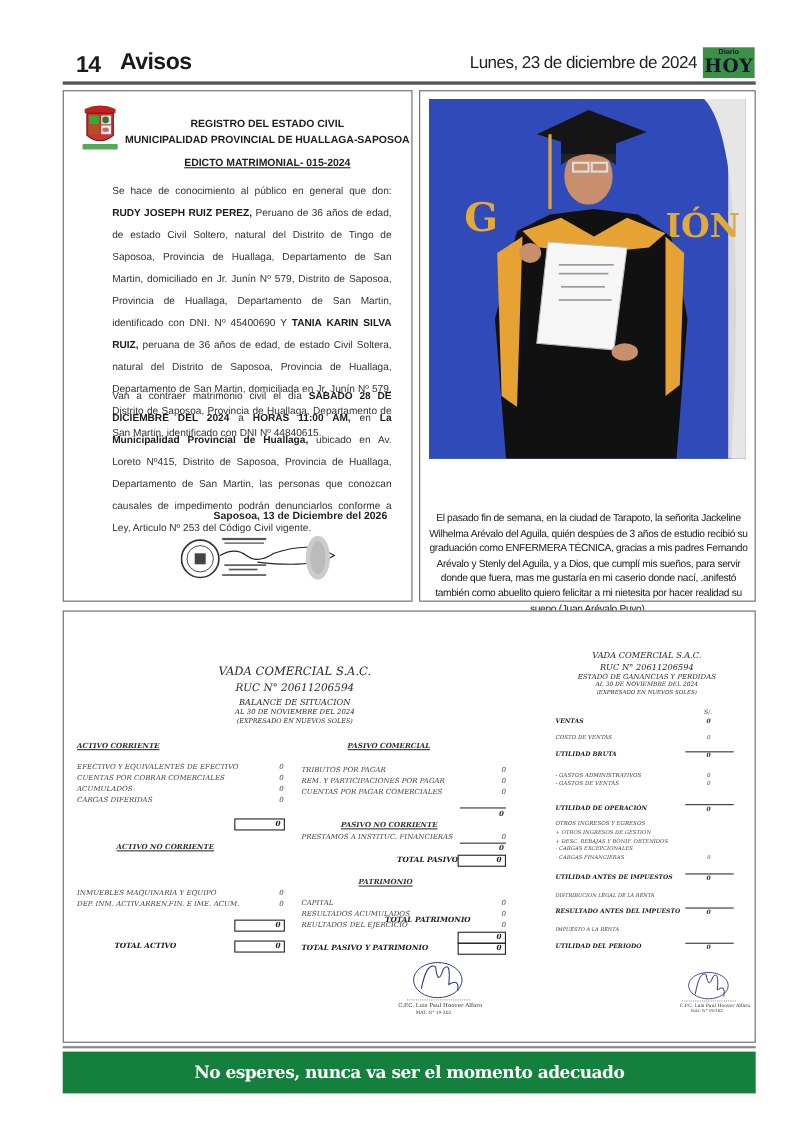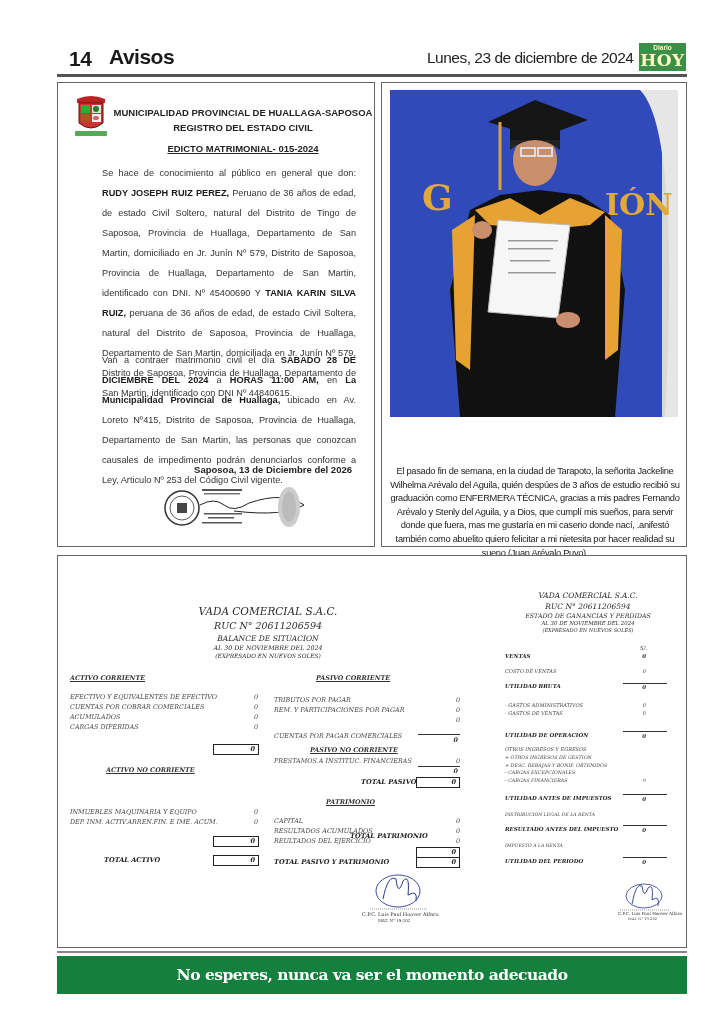--- a/index.html
+++ b/index.html
@@ -4,21 +4,21 @@
 <style>
   * { box-sizing: border-box; margin: 0; padding: 0; }
   html, body { width: 723px; height: 1024px; background: #ffffff; overflow: hidden; }
   body { position: relative; font-family: "Liberation Sans", sans-serif; color: #1a1a1a; }
 
   
   .hdr { position: absolute; left: 57px; top: 44px; width: 630px; height: 30px; }
   .hdr .pnum { position: absolute; left: 12px; top: 3px; font-size: 21px; font-weight: bold; font-family: "Liberation Sans", sans-serif; letter-spacing: -0.5px; }
   .hdr .sect { position: absolute; left: 52px; top: 1px; font-size: 21px; font-weight: bold; letter-spacing: -0.5px; }
   .hdr .date { position: absolute; left: 370px; top: 5px; font-size: 15.5px; color: #222; letter-spacing: -0.5px; }
-  .hdr .logo { position: absolute; left: 582px; top: -1px; width: 47px; height: 28px; background: #3b8f47; color: #fef9c3; text-align: center; }
+  .hdr .logo { position: absolute; left: 582px; top: -1px; width: 47px; height: 28px; background: #3b8f47; color: #0f172a; text-align: center; }
   .hdr .logo .l1 { font-size: 6.5px; font-weight: bold; line-height: 8px; display: block; padding-top: 1px; }
   .hdr .logo .l2 { font-size: 17px; font-weight: bold; font-family: "DejaVu Serif", serif; line-height: 17px; display: block; letter-spacing: 0.5px; }
   .hdr-rule { position: absolute; left: 57px; top: 74px; width: 630px; height: 3px; background: #555; }
 
   
   .edict { position: absolute; left: 57px; top: 82px; width: 318px; height: 465px; border: 1px solid #666; background: #fff; }
   .crest { position: absolute; left: 15px; top: 10px; width: 36px; height: 48px; }
   .edict .inst { position: absolute; left: 50px; top: 22px; width: 270px; text-align: center; font-size: 9.5px; font-weight: bold; line-height: 15px; color: #222; }
   .edict .ednum { position: absolute; left: 50px; top: 60px; width: 270px; text-align: center; font-size: 9.5px; font-weight: bold; text-decoration: underline; color: #222; }
   .edict .para { position: absolute; left: 44px; width: 254px; font-size: 9.2px; line-height: 20px; text-align: justify; color: #333; }
@@ -71,22 +71,22 @@
     <path d="M6 10 L30 10 L30 30 Q18 40 6 30 Z" fill="#c33" stroke="#611" stroke-width="1"></path>
     <rect x="8" y="12" width="9" height="8" fill="#3a3"></rect>
     <rect x="19" y="12" width="9" height="8" fill="#ddd"></rect>
     <circle cx="23" cy="16" r="3" fill="#2a7a2a"></circle>
     <rect x="8" y="21" width="9" height="8" fill="#a52"></rect>
     <rect x="19" y="21" width="9" height="8" fill="#eee"></rect>
     <ellipse cx="23" cy="25" rx="3" ry="2" fill="#c66"></ellipse>
     <rect x="2" y="38" width="32" height="5" fill="#5a5" rx="1"></rect>
   </svg>
   <div class="inst">
+    <div>REGISTRO DEL ESTADO CIVIL</div>
     <div>MUNICIPALIDAD PROVINCIAL DE HUALLAGA-SAPOSOA</div>
-    <div>REGISTRO DEL ESTADO CIVIL</div>
   </div>
   <div class="ednum">EDICTO MATRIMONIAL- 015-2024</div>
   <div class="para p1" id="edict-p1"><span>Se hace de conocimiento al público en general que don: </span><b>RUDY JOSEPH RUIZ PEREZ,</b><span> Peruano de 36 años de edad, de estado Civil Soltero, natural del Distrito de Tingo de Saposoa, Provincia de Huallaga, Departamento de San Martin, domiciliado en Jr. Junín Nº 579, Distrito de Saposoa, Provincia de Huallaga, Departamento de San Martin, identificado con DNI. Nº 45400690 Y </span><b>TANIA KARIN SILVA RUIZ,</b><span> peruana de 36 años de edad, de estado Civil Soltera, natural del Distrito de Saposoa, Provincia de Huallaga, Departamento de San Martin, domiciliada en Jr. Junín Nº 579, Distrito de Saposoa, Provincia de Huallaga, Departamento de San Martin, identificado con DNI Nº 44840615.</span></div>
   <div class="para p2" id="edict-p2"><span>Van a contraer matrimonio civil el día </span><b>SABADO 28 DE DICIEMBRE DEL 2024</b><span> a </span><b>HORAS 11:00 AM,</b><span> en </span><b>La Municipalidad Provincial de Huallaga,</b><span> ubicado en Av. Loreto Nº415, Distrito de Saposoa, Provincia de Huallaga, Departamento de San Martin, las personas que conozcan causales de impedimento podrán denunciarlos conforme a Ley, Articulo Nº 253 del Código Civil vigente.</span></div>
   <div class="sign-date">Saposoa, 13 de Diciembre del 2026</div>
   <svg class="stamp" viewBox="0 0 185 50">
     <circle cx="18" cy="25" r="17" fill="none" stroke="#333" stroke-width="1.5"></circle>
     <circle cx="18" cy="25" r="12" fill="none" stroke="#333" stroke-width="0.8"></circle>
     <rect x="13" y="20" width="10" height="10" fill="#444"></rect>
     <rect x="38" y="6" width="40" height="2" fill="#555"></rect>
@@ -154,27 +154,27 @@
   <div id="anc-items">
       <div class="lbl" style="left: 12px; top: 252px;">INMUEBLES MAQUINARIA Y EQUIPO</div>
       <div class="val" style="left: 180px; top: 252px;">0</div>
       <div class="lbl" style="left: 12px; top: 262px;">DEP. INM. ACTIV.ARREN.FIN. E IME. ACUM.</div>
       <div class="val" style="left: 180px; top: 262px;">0</div>
     </div>
   <div class="box" style="left:155px;top:280px;width:46px;">0</div>
   <div class="bl" style="left:46px;top:300px;">TOTAL ACTIVO</div>
   <div class="box" style="left:155px;top:299px;width:46px;">0</div>
 
-  <div class="hd" style="left:258px;top:118px;">PASIVO CORRIENTE</div>
+  <div class="hd" style="left:258px;top:118px;">PASIVO COMERCIAL</div>
   <div id="pc-items">
       <div class="lbl" style="left: 216px; top: 140px;">TRIBUTOS POR PAGAR</div>
       <div class="val" style="left: 382px; top: 140px;">0</div>
       <div class="lbl" style="left: 216px; top: 150px;">REM. Y PARTICIPACIONES POR PAGAR</div>
       <div class="val" style="left: 382px; top: 150px;">0</div>
-      <div class="lbl" style="left: 216px; top: 176px;">CUENTAS POR PAGAR COMERCIALES</div>
+      <div class="lbl" style="left: 216px; top: 160px;">CUENTAS POR PAGAR COMERCIALES</div>
       <div class="val" style="left: 382px; top: 160px;">0</div>
     </div>
   <div class="rule" style="left:360px;top:178px;width:42px;"></div>
   <div class="bv" style="left:380px;top:180px;">0</div>
   <div class="hd" style="left:252px;top:190px;">PASIVO NO CORRIENTE</div>
   <div id="pnc-items">
       <div class="lbl" style="left: 216px; top: 201px;">PRESTAMOS A INSTITUC. FINANCIERAS</div>
       <div class="val" style="left: 382px; top: 201px;">0</div>
     </div>
   <div class="rule" style="left:360px;top:210px;width:42px;"></div>

